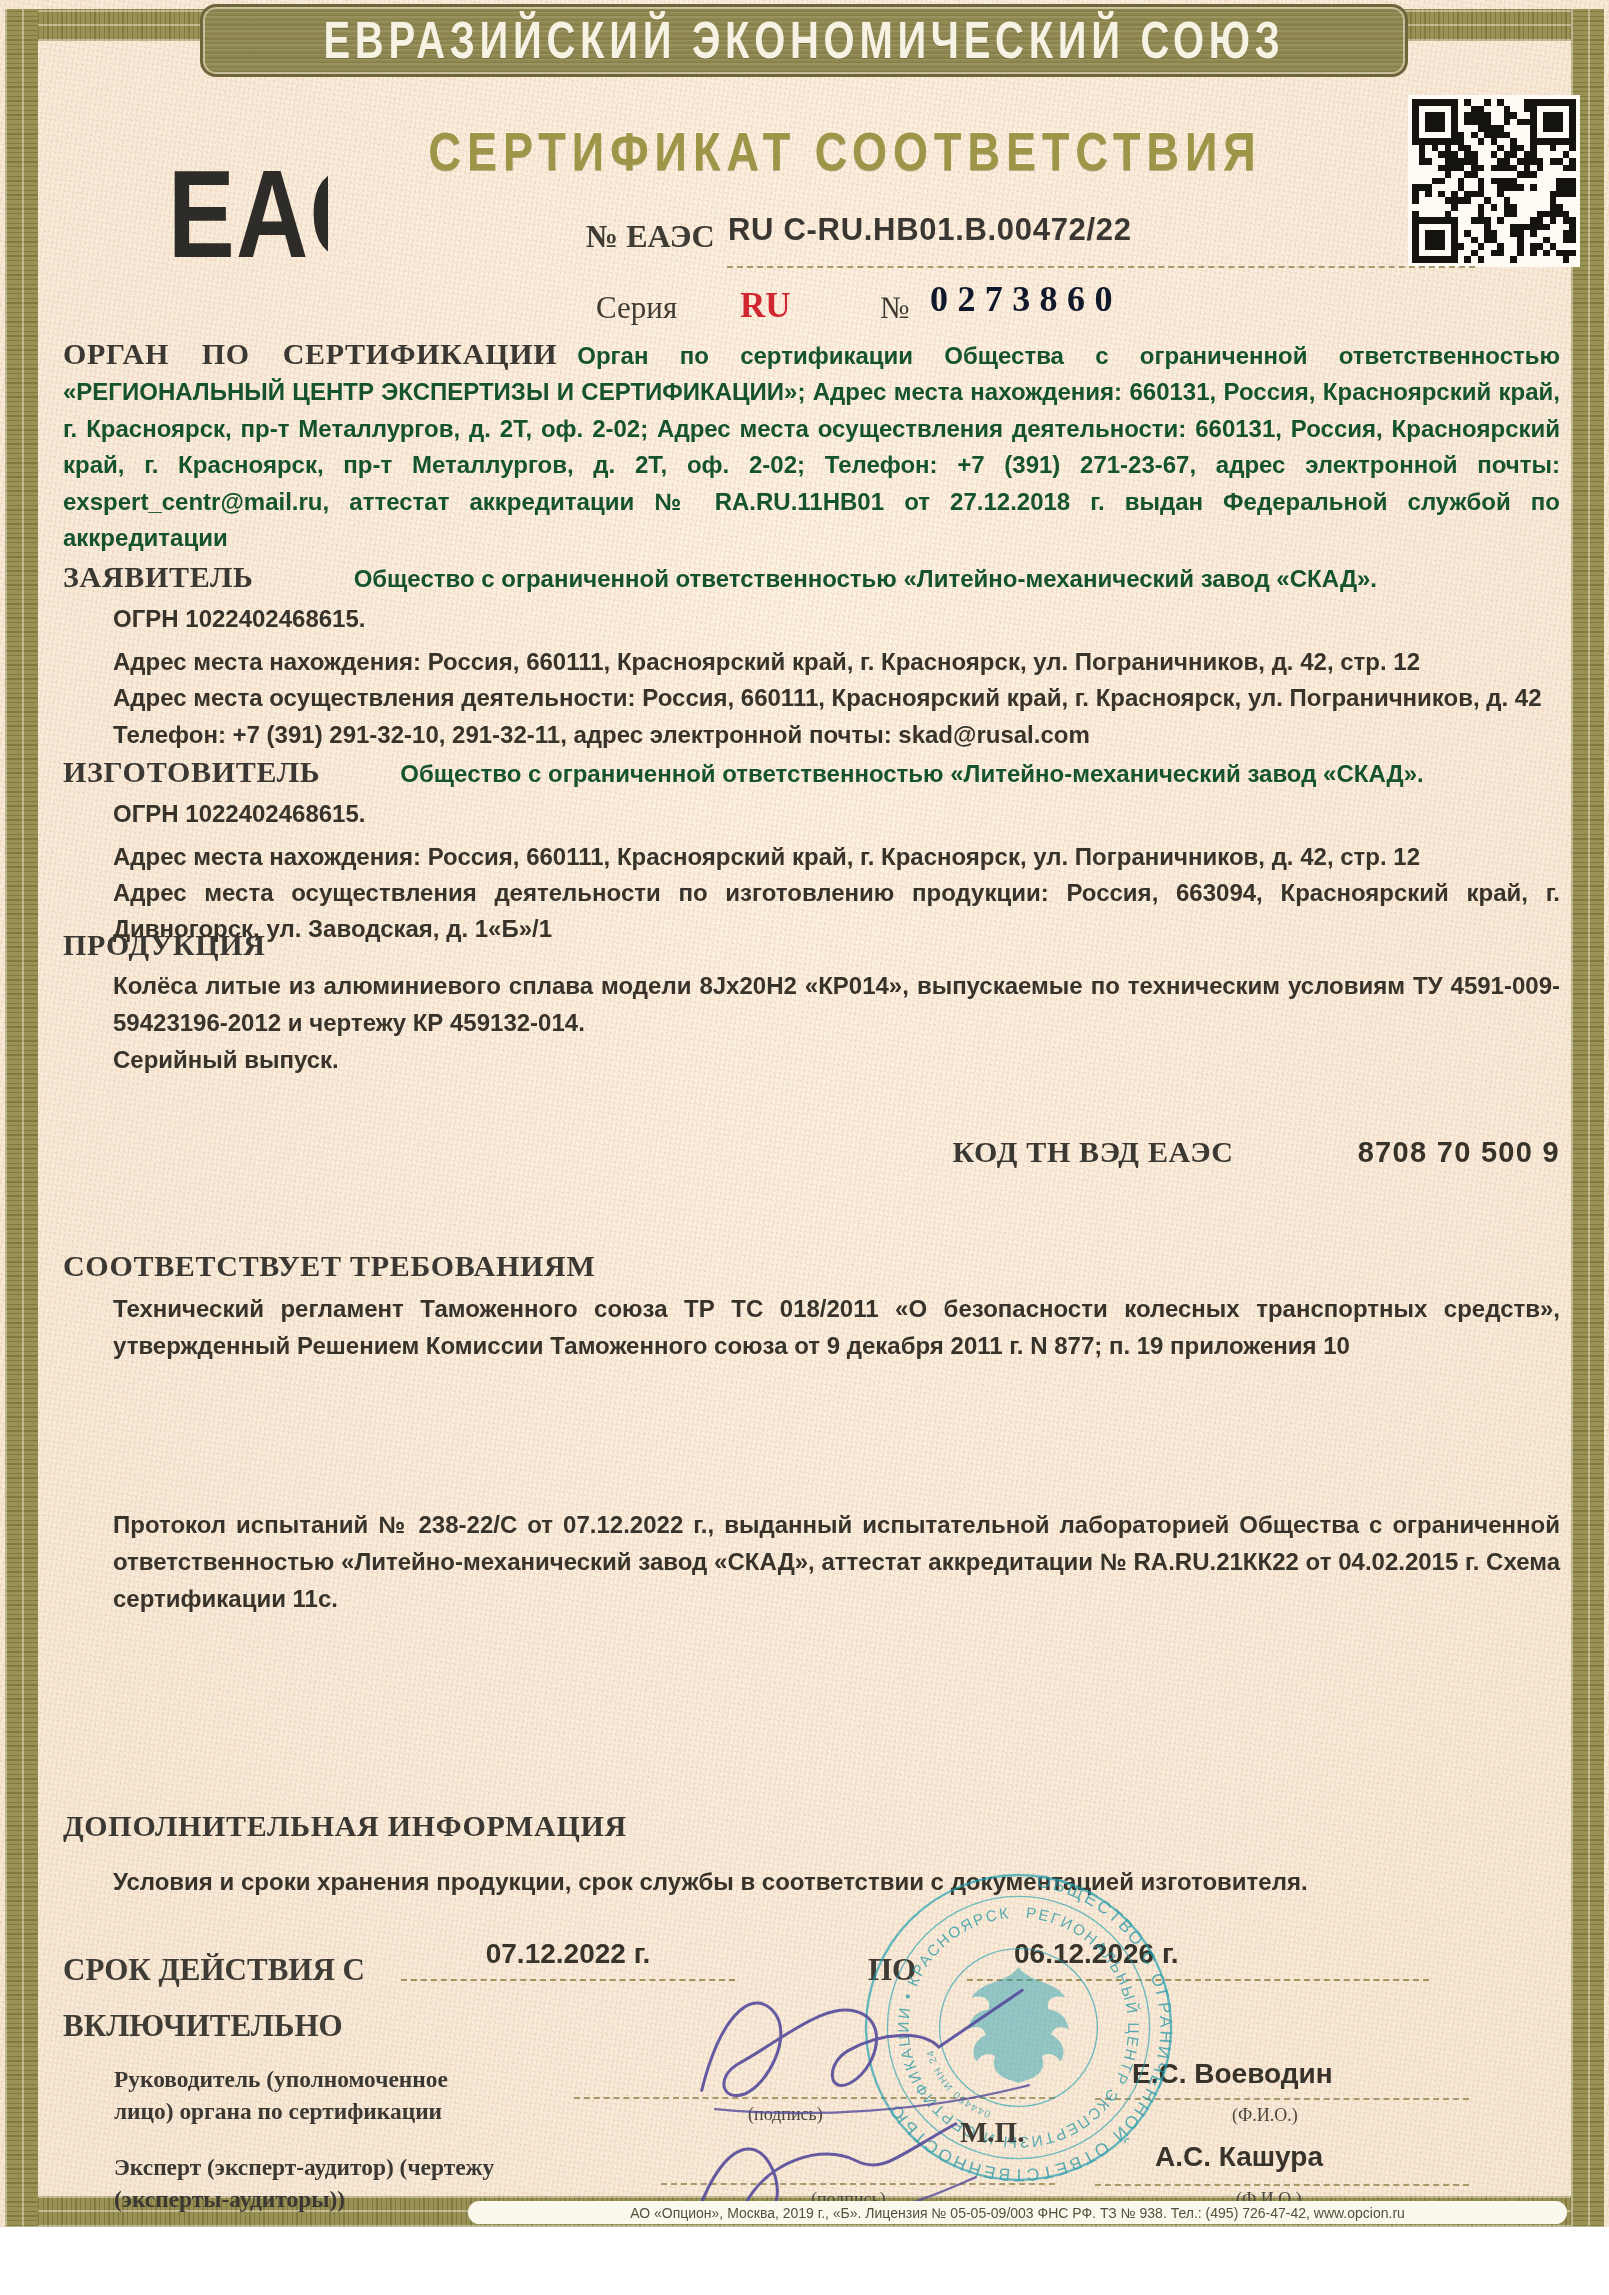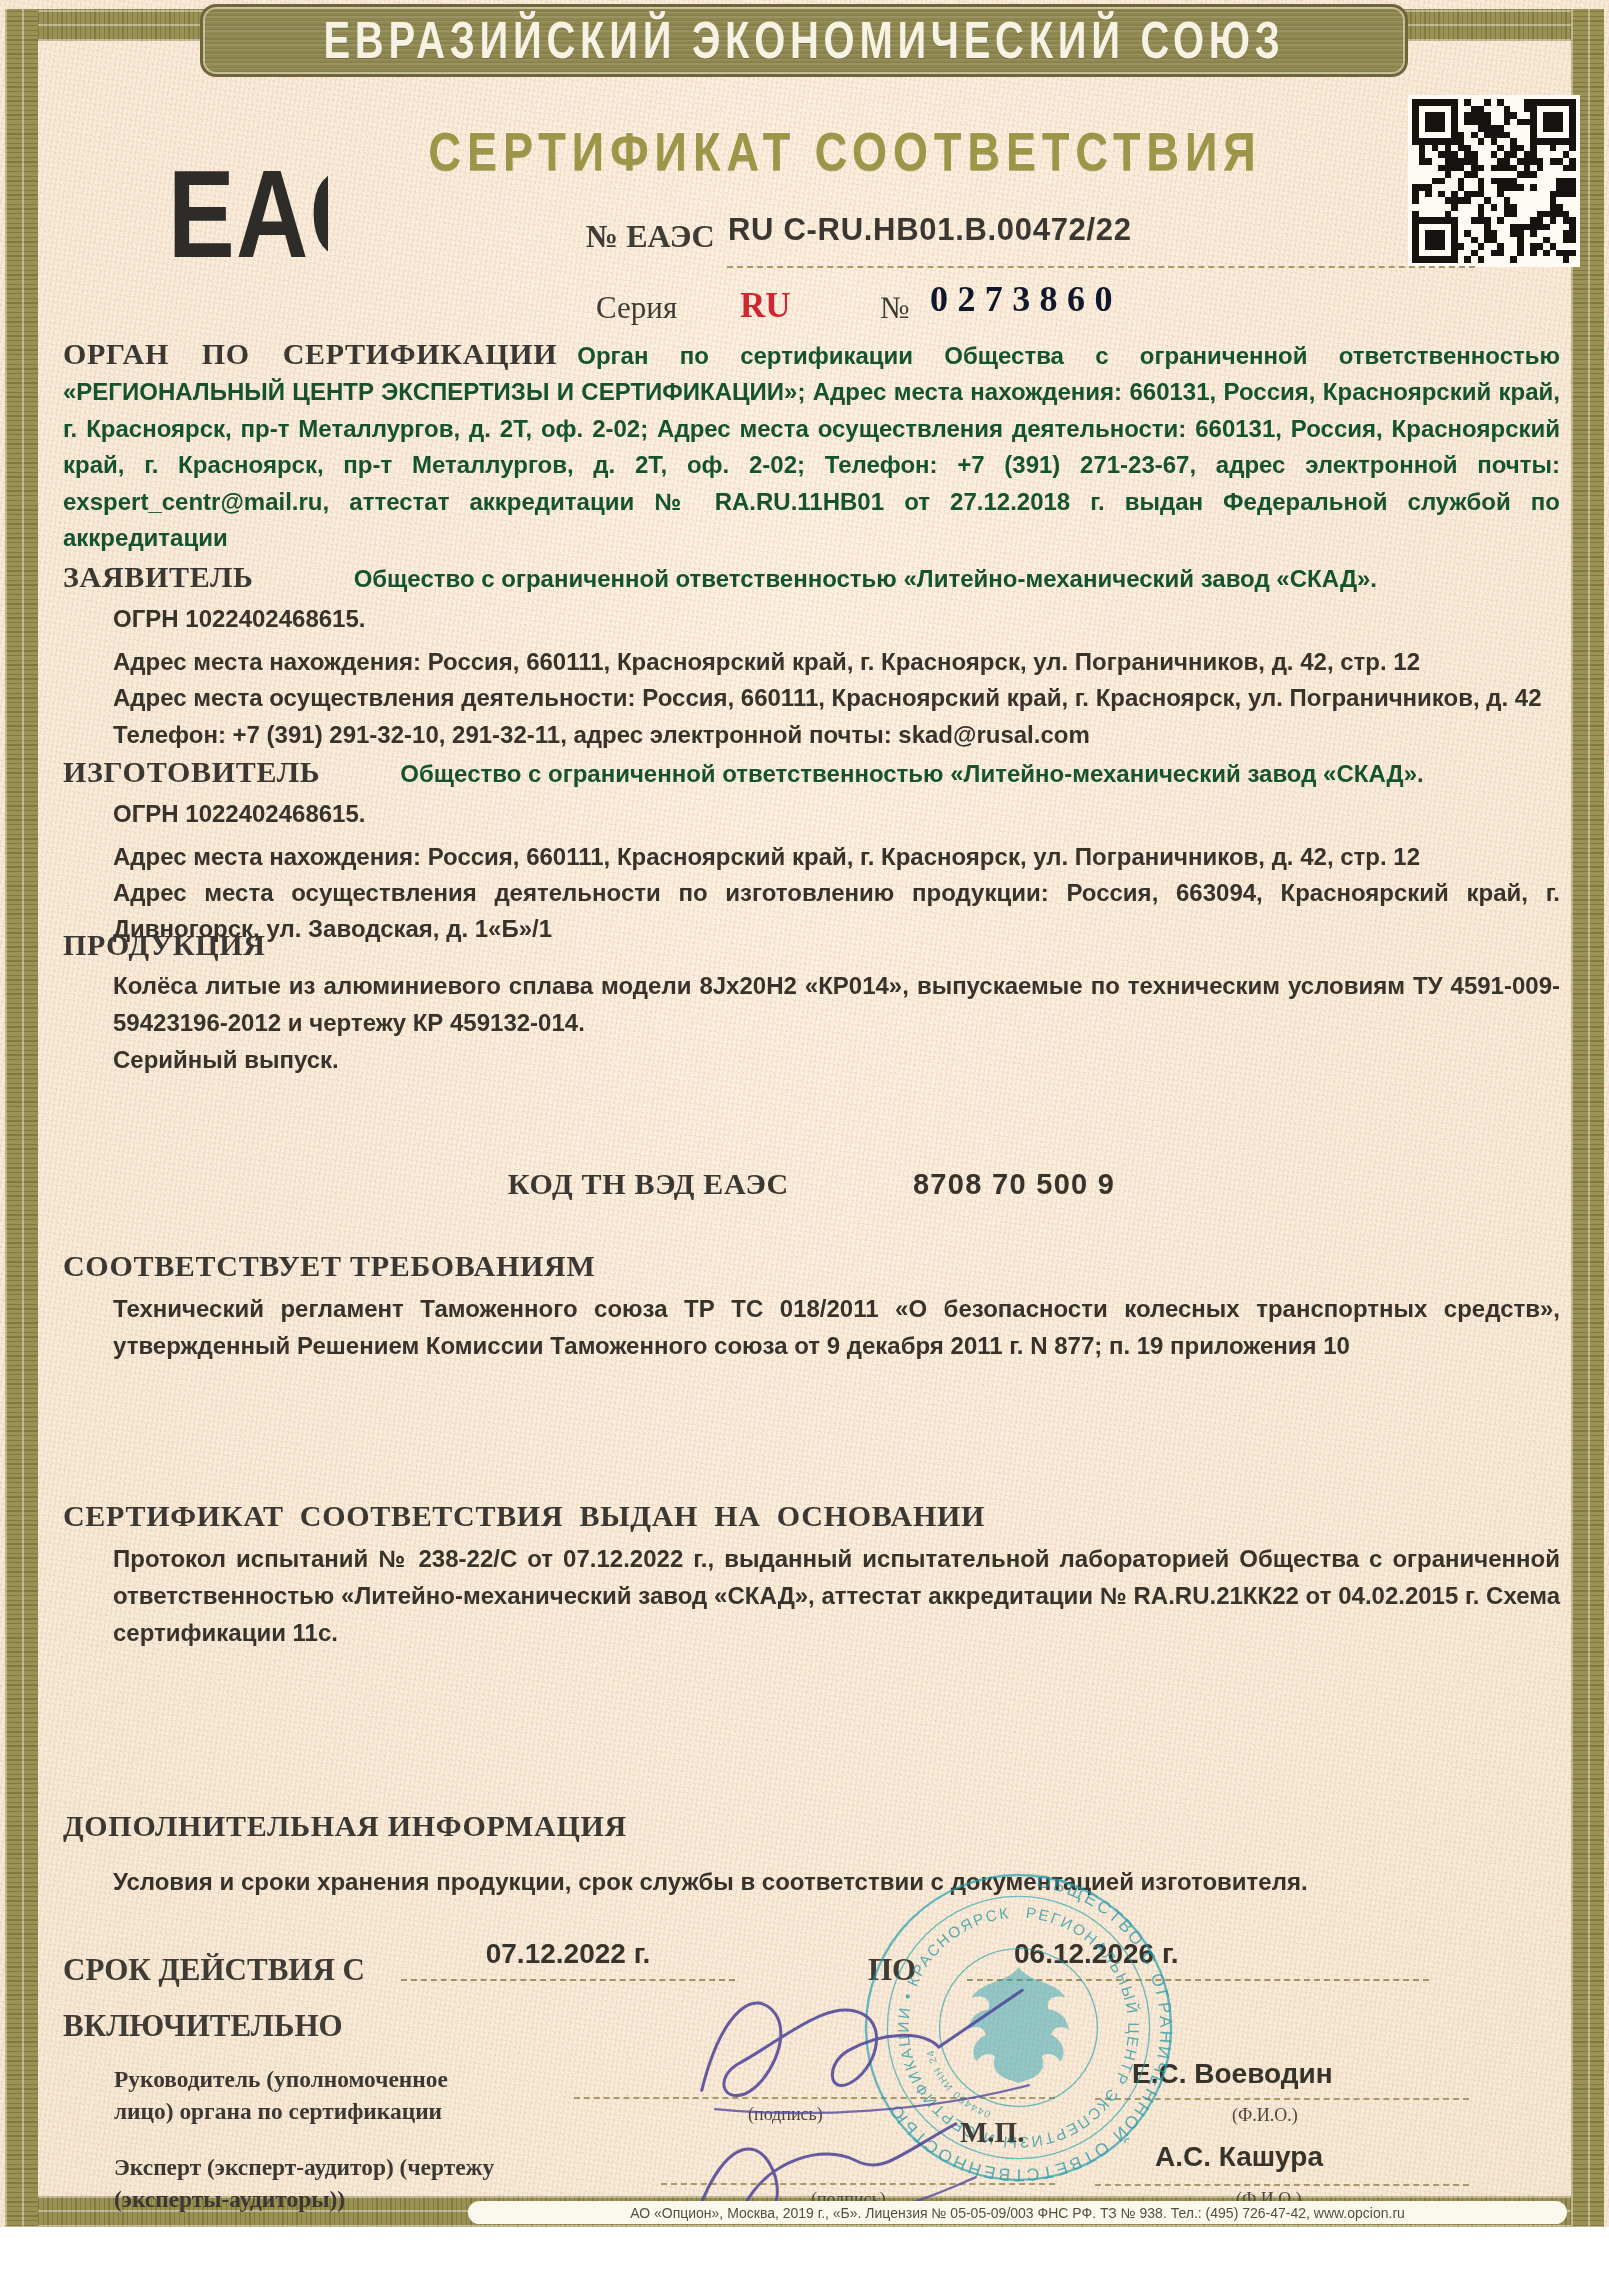--- a/index.html
+++ b/index.html
@@ -456,31 +456,30 @@
   <div class="bline" style="margin-top:6.7px">Адрес места нахождения: Россия, 660111, Красноярский край, г. Красноярск, ул. Пограничников, д. 42, стр. 12</div>
   <div class="bline">Адрес места осуществления деятельности по изготовлению продукции: Россия, 663094, Красноярский край, г. Дивногорск, ул. Заводская, д. 1«Б»/1</div>
 </div>
 
 <div class="section" style="top:928px">
   <span class="shead headline">ПРОДУКЦИЯ</span>
   <div class="para" style="margin-top:5.3px">Колёса литые из алюминиевого сплава модели 8Jx20H2 «КР014», выпускаемые по техническим условиям ТУ 4591-009-59423196-2012 и чертежу КР 459132-014.</div>
   <div class="bline">Серийный выпуск.</div>
 </div>
 
-<div class="section" id="sec-tnved" style="top:1167px;text-align:center">
+<div class="section" id="sec-tnved" style="top:1135px;text-align:right">
   <span class="shead">КОД ТН ВЭД ЕАЭС</span><span class="val">8708 70 500 9</span>
 </div>
 
 <div class="section" style="top:1249px">
   <span class="shead headline">СООТВЕТСТВУЕТ ТРЕБОВАНИЯМ</span>
   <div class="para" style="margin-top:6.7px">Технический регламент Таможенного союза ТР ТС 018/2011 «О безопасности колесных транспортных средств», утвержденный Решением Комиссии Таможенного союза от 9 декабря 2011 г. N 877; п. 19 приложения 10</div>
 </div>
 
 <div class="section" style="top:1499px">
-  <span class="shead headline" style="word-spacing:8px">СЕРТИФИКАТ СООТВЕТСТВИЯ ВЫДАН НА ОСНОВАНИИ</span>
   <div class="para" style="margin-top:6.7px">Протокол испытаний № 238-22/С от 07.12.2022 г., выданный испытательной лабораторией Общества с ограниченной ответственностью «Литейно-механический завод «СКАД», аттестат аккредитации № RA.RU.21КК22 от 04.02.2015 г. Схема сертификации 11с.</div>
 </div>
 
 <div class="section" style="top:1809px">
   <span class="shead headline">ДОПОЛНИТЕЛЬНАЯ ИНФОРМАЦИЯ</span>
   <div class="para" style="margin-top:20px">Условия и сроки хранения продукции, срок службы в соответствии с документацией изготовителя.</div>
 </div>
 
 <div id="validity-from-label" class="abs seriflabel">СРОК ДЕЙСТВИЯ С</div>
 <div id="validity-date-from" class="abs">07.12.2022 г.</div>

